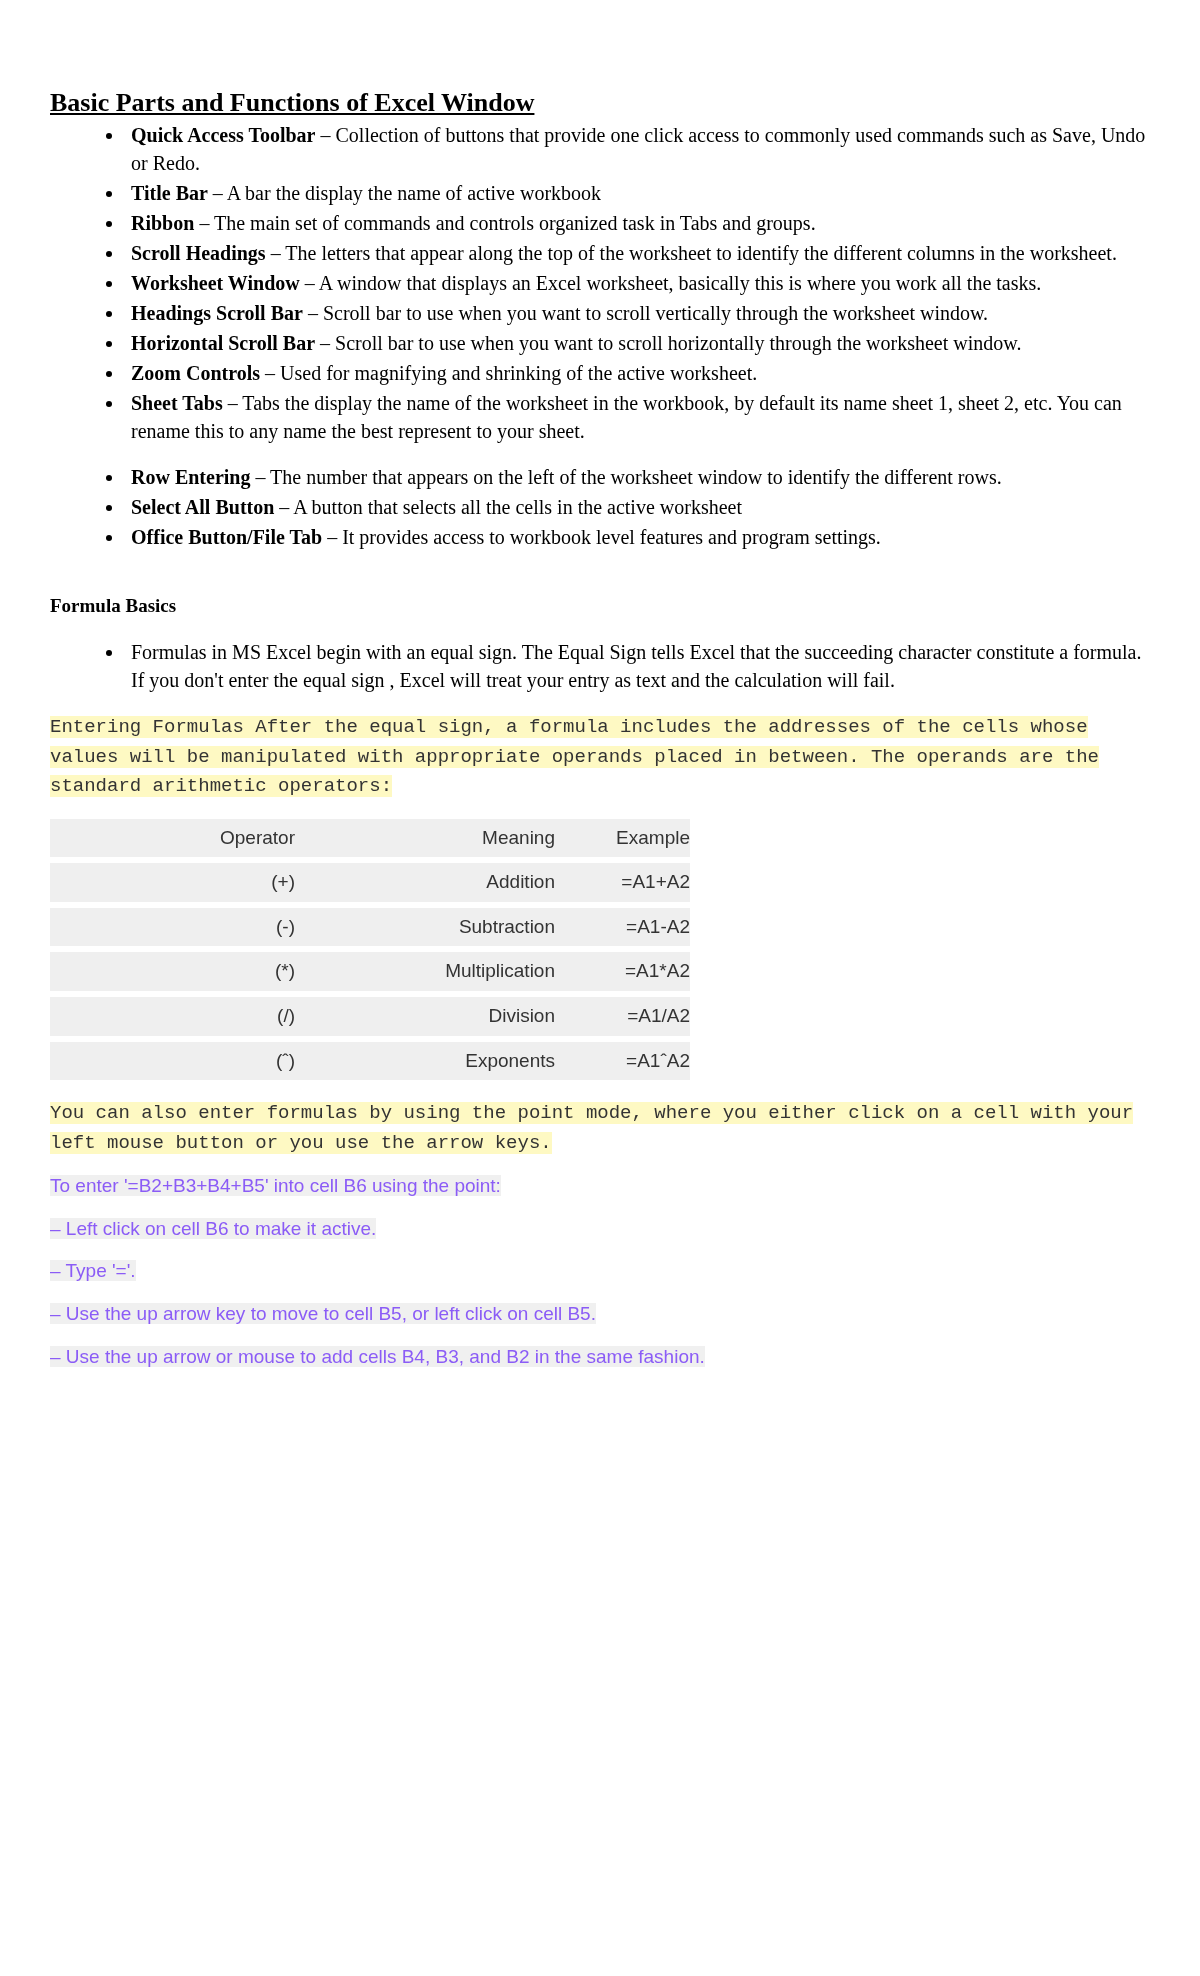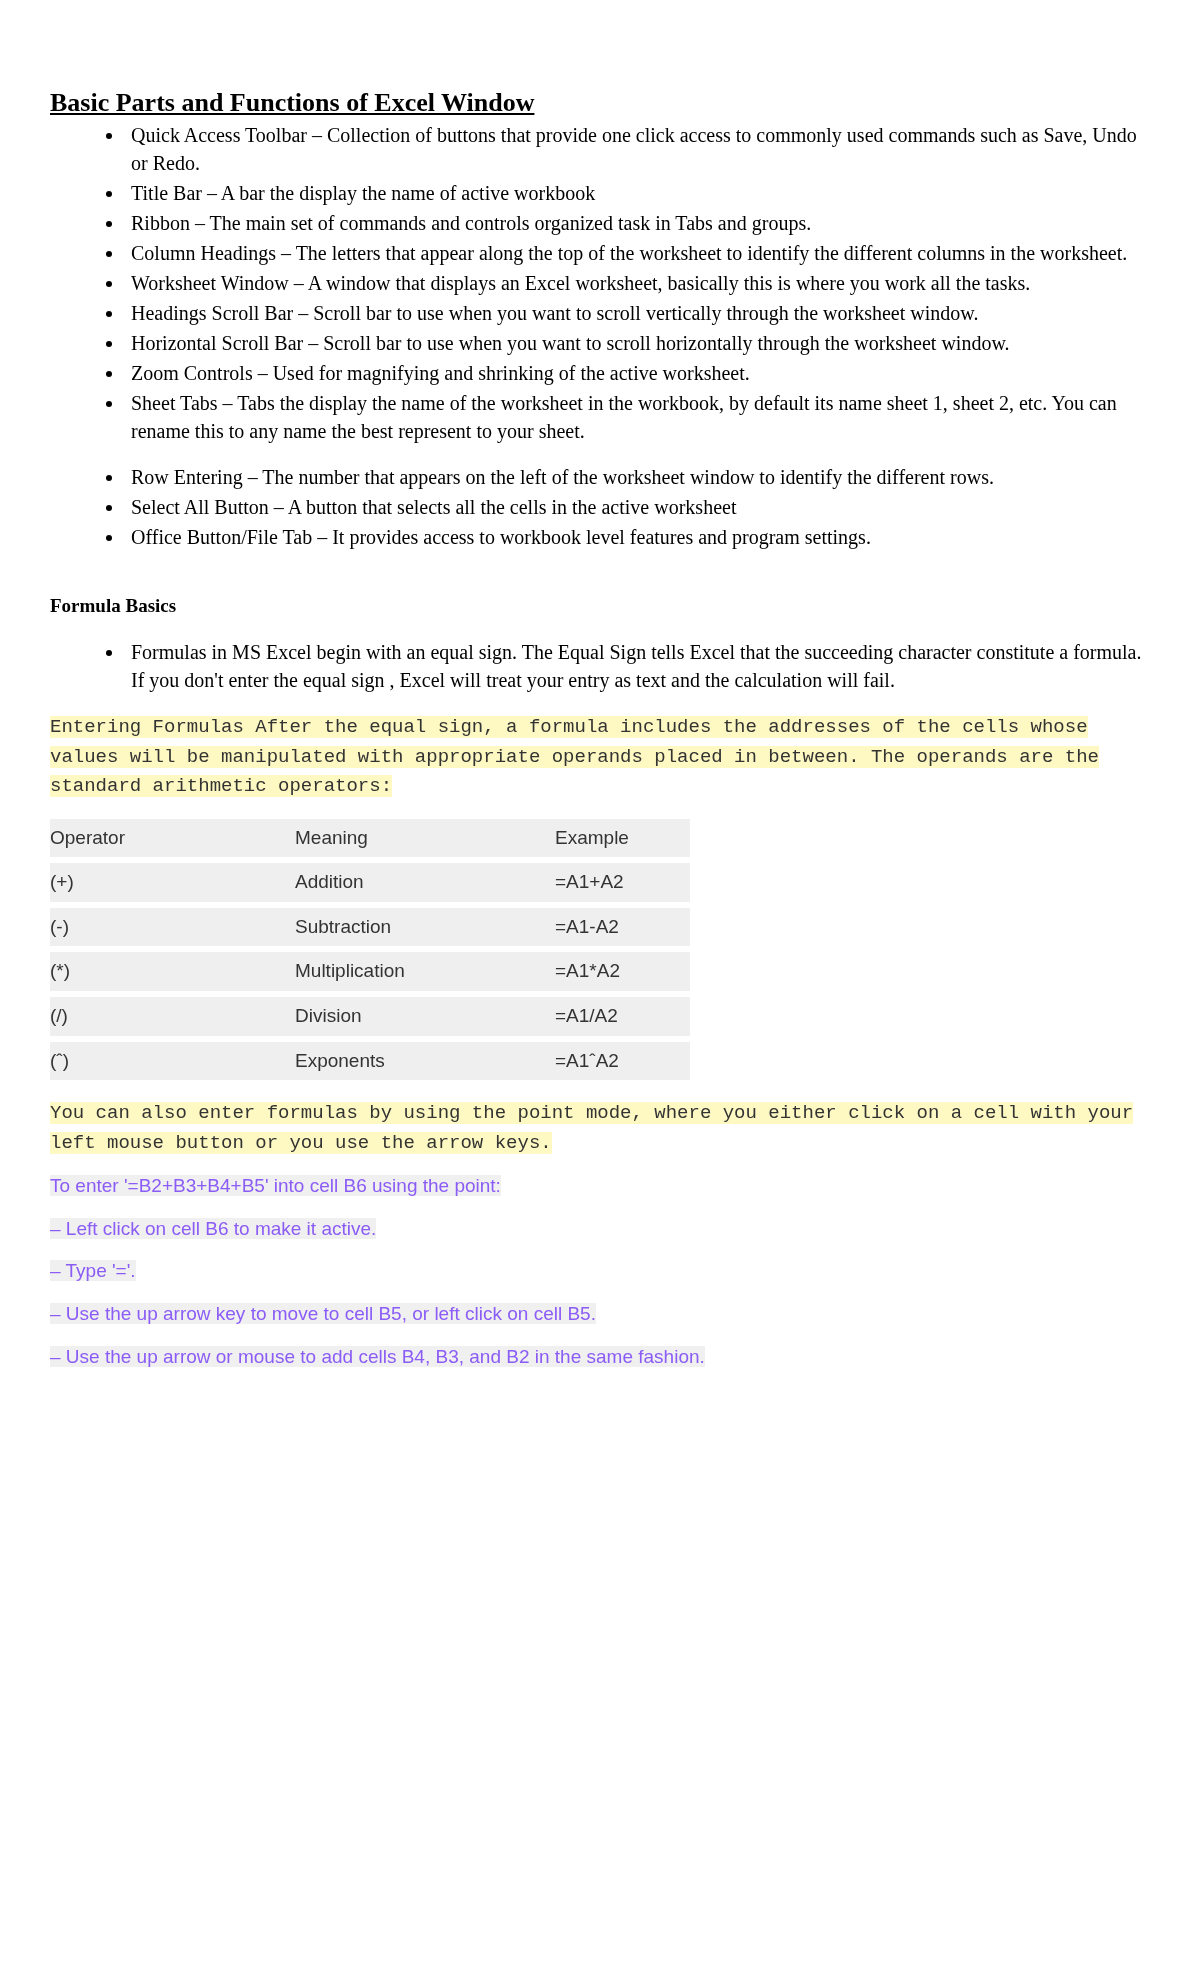--- a/index.html
+++ b/index.html
@@ -23,21 +23,21 @@
       margin-bottom: 18px;
     }
     ul.bullet-list > li {
       margin-bottom: 2px;
       padding-left: 6px;
       line-height: 1.4;
     }
     ul.bullet-list.spaced {
       margin-top: 14px;
     }
-    .term { font-weight: normal; }
+    .term { font-weight: bold; }
     h2.section-title {
       font-size: 19px;
       font-weight: bold;
       margin-top: 42px;
       margin-bottom: 18px;
     }
     .hl-text {
       font-family: Arial, Helvetica, sans-serif;
       font-size: 19px;
       color: #333;
@@ -49,21 +49,21 @@
     table.ops-table {
       border-collapse: separate;
       border-spacing: 0 6px;
       font-family: Arial, Helvetica, sans-serif;
       font-size: 19px;
       color: #333;
       margin-top: 6px;
       margin-bottom: 10px;
     }
     table.ops-table th, table.ops-table td {
-      text-align: left;
+      text-align: right;
       background: #efefef;
       padding: 6px 0;
       font-weight: normal;
     }
     table.ops-table th:nth-child(1), table.ops-table td:nth-child(1) { width: 245px; }
     table.ops-table th:nth-child(2), table.ops-table td:nth-child(2) { width: 260px; }
     table.ops-table th:nth-child(3), table.ops-table td:nth-child(3) { width: 135px; }
     .hl-line {
       font-family: Arial, Helvetica, sans-serif;
       font-size: 19px;
@@ -74,21 +74,21 @@
   </style>
 </head>
 <body>
 
 <h1 class="main-title">Basic Parts and Functions of Excel Window</h1>
 
 <ul class="bullet-list" id="list-a">
     <li><span class="term">Quick Access Toolbar</span><span> – Collection of buttons that provide one click access to commonly used commands such as Save, Undo or Redo.</span></li>
     <li><span class="term">Title Bar</span><span> – A bar the display the name of active workbook</span></li>
     <li><span class="term">Ribbon</span><span> – The main set of commands and controls organized task in Tabs and groups.</span></li>
-    <li><span class="term">Column Headings</span><span> – The letters that appear along the top of the worksheet to identify the different columns in the worksheet.</span></li>
+    <li><span class="term">Scroll Headings</span><span> – The letters that appear along the top of the worksheet to identify the different columns in the worksheet.</span></li>
     <li><span class="term">Worksheet Window</span><span> – A window that displays an Excel worksheet, basically this is where you work all the tasks.</span></li>
     <li><span class="term">Headings Scroll Bar</span><span> – Scroll bar to use when you want to scroll vertically through the worksheet window.</span></li>
     <li><span class="term">Horizontal Scroll Bar</span><span> – Scroll bar to use when you want to scroll horizontally through the worksheet window.</span></li>
     <li><span class="term">Zoom Controls</span><span> – Used for magnifying and shrinking of the active worksheet.</span></li>
     <li><span class="term">Sheet Tabs</span><span> – Tabs the display the name of the worksheet in the workbook, by default its name sheet 1, sheet 2, etc. You can rename this to any name the best represent to your sheet.</span></li>
   </ul>
 
 <ul class="bullet-list spaced" id="list-b">
     <li><span class="term">Row Entering</span><span> – The number that appears on the left of the worksheet window to identify the different rows.</span></li>
     <li><span class="term">Select All Button</span><span> – A button that selects all the cells in the active worksheet</span></li>

